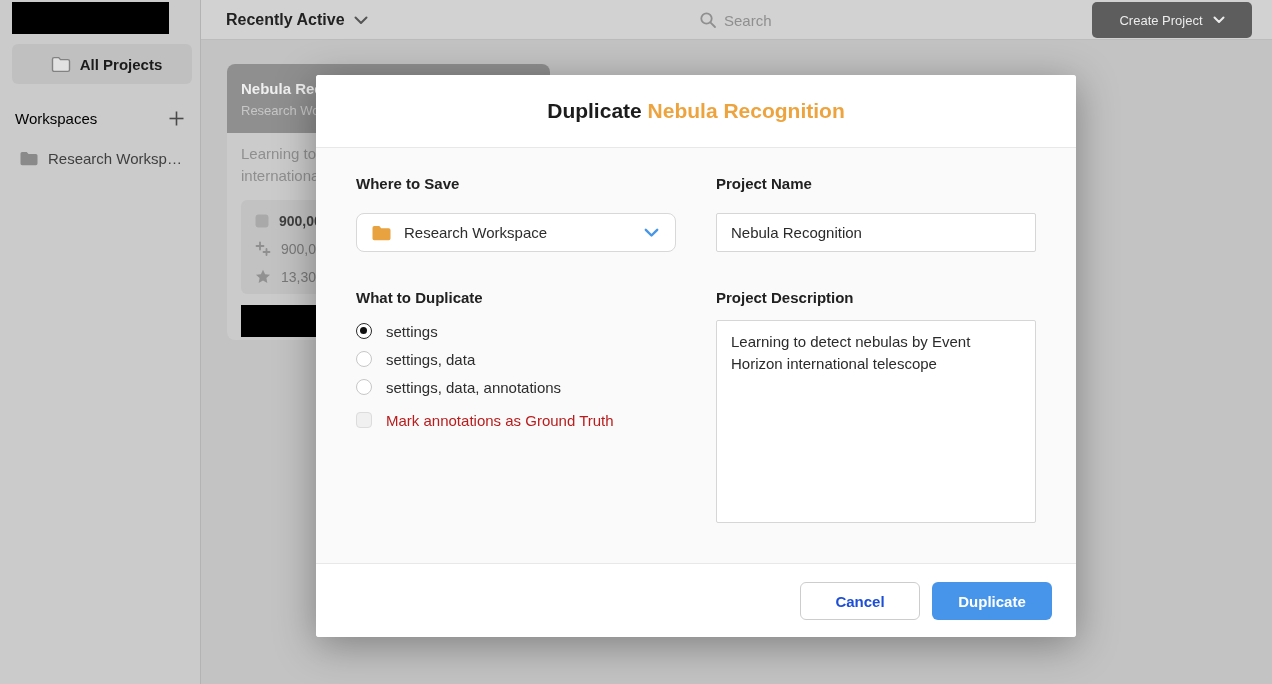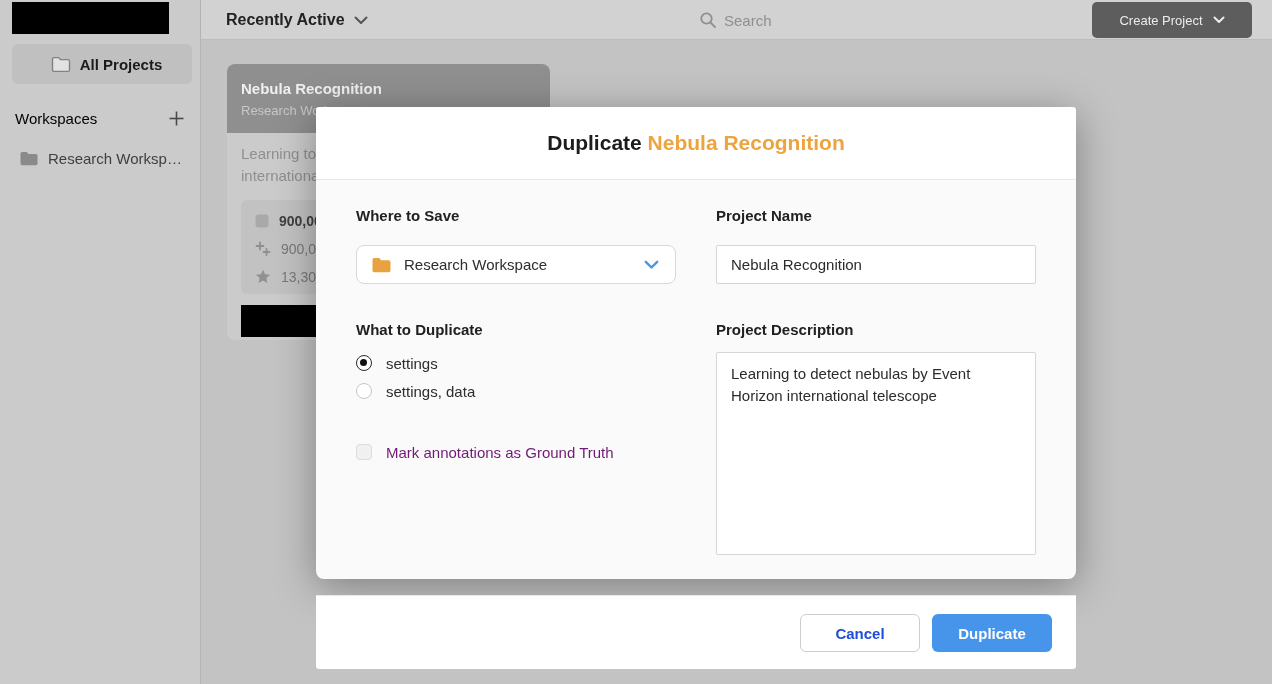--- a/index.html
+++ b/index.html
@@ -35,40 +35,40 @@
   #card-title { font-size:15px; font-weight:bold; color:#efefef; white-space:nowrap; }
   #card-subtitle { font-size:13px; color:#c7c7c7; margin-top:6px; white-space:nowrap; }
   #card-desc { position:absolute; left:14px; top:79px; width:296px; font-size:15px; line-height:22px; color:#8f8f8f; }
   #card-stats { position:absolute; left:14px; top:136px; width:296px; height:94px; background:#c2c2c2; border-radius:6px; padding:11px 0 0 14px; }
   .stat-row { display:flex; align-items:center; gap:10px; height:20px; margin-bottom:8px; }
   .stat-row .val { font-size:14px; color:#787878; }
   .stat-row.first .val { font-weight:bold; color:#3f3f3f; }
   #card-redacted { position:absolute; left:14px; top:241px; width:290px; height:32px; background:#000; }
 
   
-  #modal { left:316px; top:75px; width:760px; height:472px; background:#fafafa; border-radius:8px;
-    box-shadow:0 8px 40px rgba(0,0,0,0.35); z-index:10;margin-top:32px; }
+  #modal { left:316px; top:75px; width:760px; height:562px; background:#fafafa; border-radius:3px;
+    box-shadow:0 8px 40px rgba(0,0,0,0.35); z-index:10; }
   #modal-header { position:absolute; left:0; top:0; width:100%; height:73px; background:#fff; border-bottom:1px solid #e8e8e8;
     display:flex; align-items:center; justify-content:center; gap:0; border-radius:3px 3px 0 0; }
   #modal-title { font-size:21px; font-weight:bold; color:#1c1c1c; }
   #modal-title .project { color:#eda43f; }
   .field-label { font-size:15px; font-weight:bold; color:#212121; }
 
   #save-select { left:40px; top:138px; width:320px; height:39px; background:#fff; border:1px solid #d8d8d8; border-radius:8px;
     display:flex; align-items:center; gap:12px; padding:0 16px 0 14px; cursor:pointer; }
   #save-select .val { font-size:15px; color:#2d2d2d; flex:1; }
 
   .radio-row { left:40px; display:flex; align-items:center; gap:14px; height:20px; cursor:pointer; }
   .radio { width:16px; height:16px; border-radius:50%; background:#fff; border:1.5px solid #c7c7c7; position:relative; flex:none; }
   .radio.selected { border-color:#2a2a2a; }
   .radio.selected::after { content:""; position:absolute; left:3.2px; top:3.2px; width:7px; height:7px; border-radius:50%; background:#111; }
   .radio-row .lbl { font-size:15px; color:#2d2d2d; }
   .checkbox-row { left:40px; display:flex; align-items:center; gap:14px; height:20px; }
   .checkbox { width:16px; height:16px; border-radius:4px; background:#f0f0f0; border:1px solid #dcdcdc; flex:none; }
-  .checkbox-row .lbl { font-size:15px; color:#701a75; }
+  .checkbox-row .lbl { font-size:15px; color:#b91c1c; }
 
   #name-input { left:400px; top:138px; width:320px; height:39px; background:#fff; border:1px solid #d6d6d6; border-radius:2px;
     font-size:15px; color:#2b2b2b; padding:0 14px; outline:none; font-family:"Liberation Sans",sans-serif; }
   #desc-textarea { left:400px; top:245px; width:320px; height:203px; background:#fff; border:1px solid #d6d6d6; border-radius:2px;
     font-size:15px; line-height:22px; color:#2b2b2b; padding:10px 14px; outline:none; resize:none; font-family:"Liberation Sans",sans-serif; }
 
   #modal-footer { position:absolute; left:0; top:488px; width:100%; height:74px; background:#fff; border-top:1px solid #e8e8e8; border-radius:0 0 3px 3px; }
   #cancel-btn { position:absolute; left:484px; top:18px; width:120px; height:38px; background:#fff; border:1px solid #cdcdcd; border-radius:6px;
     font-size:15px; font-weight:bold; color:#1d4ed8; cursor:pointer; font-family:"Liberation Sans",sans-serif; }
   #duplicate-btn { position:absolute; left:616px; top:18px; width:120px; height:38px; background:#4695ea; border:none; border-radius:6px;
@@ -200,20 +200,24 @@
 
     <div class="abs field-label" style="left:40px; top:214px;">What to Duplicate</div>
     <div class="radio-row abs" style="top:246px;">
       <span class="radio selected"></span>
       <span class="lbl">settings</span>
     </div>
     <div class="radio-row abs" style="top:274px;">
       <span class="radio"></span>
       <span class="lbl">settings, data</span>
     </div>
+    <div class="radio-row abs" style="top:302px;">
+      <span class="radio"></span>
+      <span class="lbl">settings, data, annotations</span>
+    </div>
     <div class="checkbox-row abs" style="top:335px;">
       <span class="checkbox"></span>
       <span class="lbl">Mark annotations as Ground Truth</span>
     </div>
 
     <div class="abs field-label" style="left:400px; top:100px;">Project Name</div>
     <input id="name-input" class="abs" type="text" value="Nebula Recognition" style="">
     <div class="abs field-label" style="left:400px; top:214px;">Project Description</div>
     <textarea id="desc-textarea" class="abs" style="">Learning to detect nebulas by Event Horizon international telescope</textarea>
 

